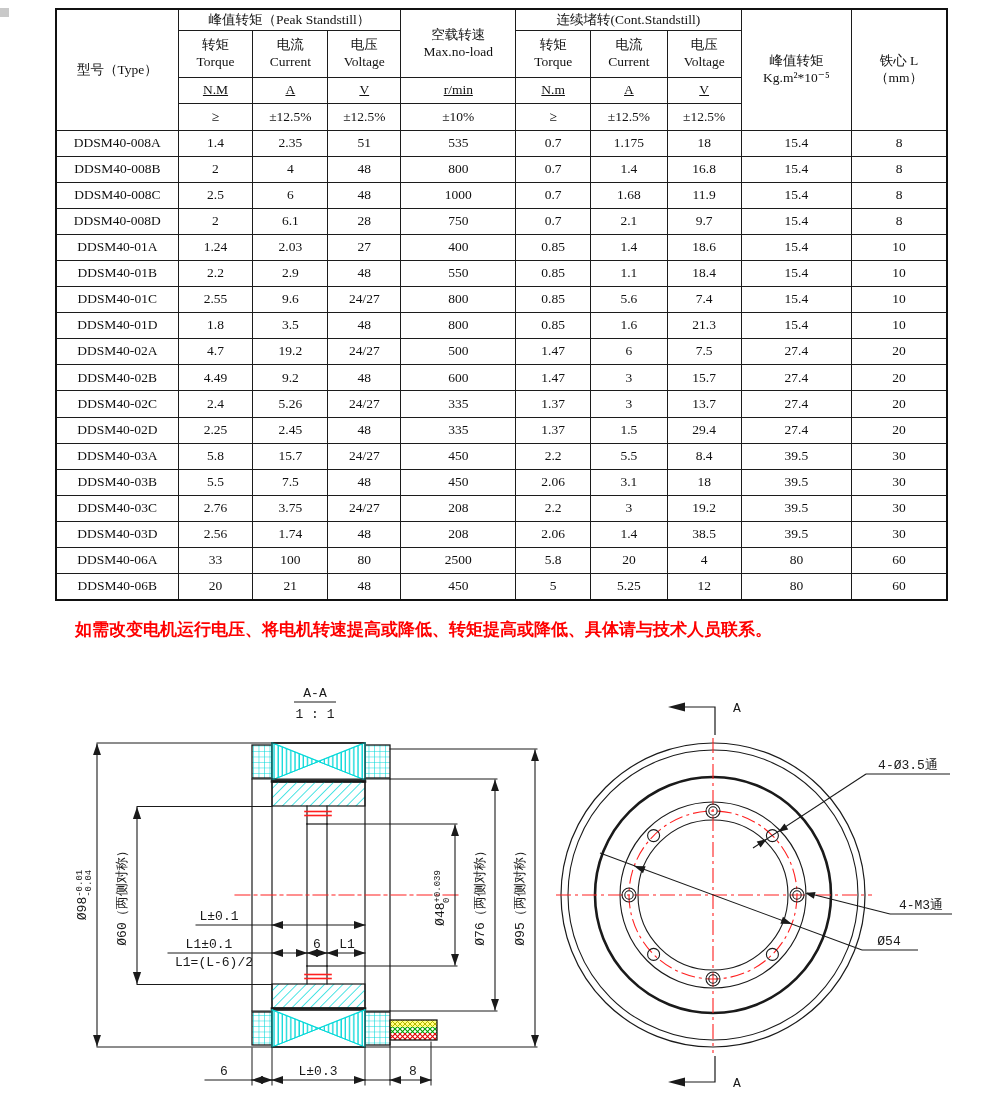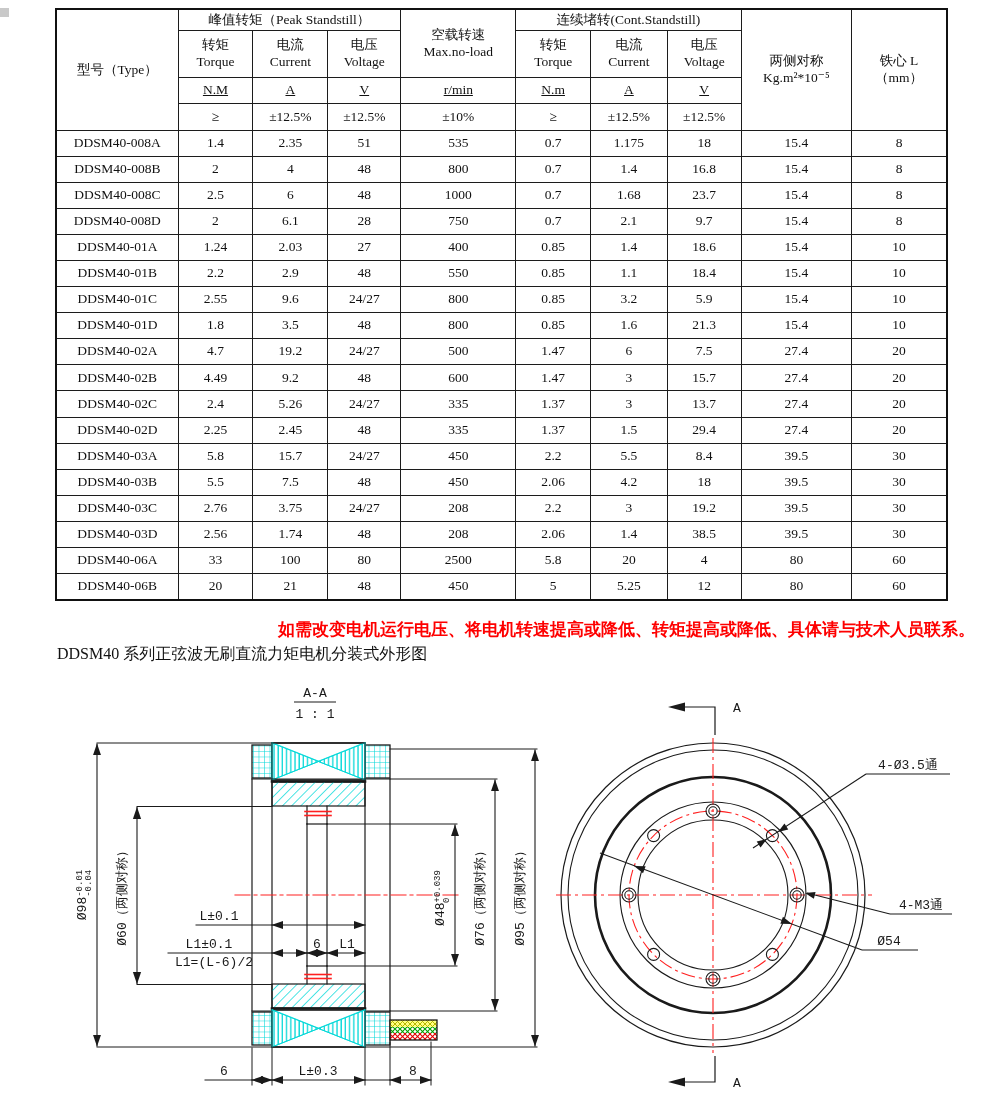--- a/index.html
+++ b/index.html
@@ -9,21 +9,21 @@
   table.spec{position:absolute;left:55px;top:8px;width:893px;border-collapse:collapse;table-layout:fixed;}
   table.spec td,table.spec th{border:1.6px solid #1c1c1c;text-align:center;vertical-align:middle;
     font-size:13.5px;font-weight:normal;padding:0;line-height:1.25;overflow:hidden;}
   table.spec{border:2px solid #111;}
   tr.h1 td{height:20px;}
   tr.h2 td{height:46px;}
   tr.h3 td{height:25px;text-decoration:underline;}
   tr.h4 td{height:26px;}
   tbody.data tr td{height:25.05px;font-size:13.5px;}
   .warn{position:absolute;left:75px;top:618px;width:900px;color:#fe0000;font-weight:bold;
-    font-size:17px;font-family:"Liberation Sans","DejaVu Sans",sans-serif;letter-spacing:0px;text-align:right;}
+    font-size:17px;font-family:"Liberation Sans","DejaVu Sans",sans-serif;letter-spacing:0px;}
   .caption{position:absolute;left:57px;top:644px;font-size:16px;color:#111;}
   svg text{font-family:"Liberation Mono","DejaVu Sans Mono",monospace;fill:#1a1a1a;}
   .dlab{font-size:13px;}
   .tol{font-size:9px;}
 </style>
 </head>
 <body>
 
 <div class="page">
   <div class="corner-mark"></div>
@@ -44,21 +44,21 @@
     <tbody>
       <tr class="h1">
         <td rowspan="4">型号（Type）</td>
         <td colspan="3">峰值转矩（Peak Standstill）</td>
         <td rowspan="2">
           <span>空载转速</span><br>
           <span>Max.no-load</span>
         </td>
         <td colspan="3">连续堵转(Cont.Standstill)</td>
         <td rowspan="4">
-          <span>两侧对称</span><br>
+          <span>峰值转矩</span><br>
           <span>Kg.m²*10⁻⁵</span>
         </td>
         <td rowspan="4">
           <span>铁心 L</span><br>
           <span>（mm）</span>
         </td>
       </tr>
       <tr class="h2">
         <td><span>转矩</span><br><span>Torque</span></td>
         <td><span>电流</span><br><span>Current</span></td>
@@ -115,21 +115,21 @@
         </tr>
 
         <tr>
           <td>DDSM40-008C</td>
           <td>2.5</td>
           <td>6</td>
           <td>48</td>
           <td>1000</td>
           <td>0.7</td>
           <td>1.68</td>
-          <td>23.7</td>
+          <td>11.9</td>
           <td>15.4</td>
           <td>8</td>
         </tr>
 
         <tr>
           <td>DDSM40-008D</td>
           <td>2</td>
           <td>6.1</td>
           <td>28</td>
           <td>750</td>
@@ -166,22 +166,22 @@
           <td>10</td>
         </tr>
 
         <tr>
           <td>DDSM40-01C</td>
           <td>2.55</td>
           <td>9.6</td>
           <td>24/27</td>
           <td>800</td>
           <td>0.85</td>
-          <td>3.2</td>
-          <td>5.9</td>
+          <td>5.6</td>
+          <td>7.4</td>
           <td>15.4</td>
           <td>10</td>
         </tr>
 
         <tr>
           <td>DDSM40-01D</td>
           <td>1.8</td>
           <td>3.5</td>
           <td>48</td>
           <td>800</td>
@@ -257,21 +257,21 @@
           <td>30</td>
         </tr>
 
         <tr>
           <td>DDSM40-03B</td>
           <td>5.5</td>
           <td>7.5</td>
           <td>48</td>
           <td>450</td>
           <td>2.06</td>
-          <td>4.2</td>
+          <td>3.1</td>
           <td>18</td>
           <td>39.5</td>
           <td>30</td>
         </tr>
 
         <tr>
           <td>DDSM40-03C</td>
           <td>2.76</td>
           <td>3.75</td>
           <td>24/27</td>
@@ -318,21 +318,20 @@
           <td>5</td>
           <td>5.25</td>
           <td>12</td>
           <td>80</td>
           <td>60</td>
         </tr>
       </tbody>
   </table>
 
   <div class="warn">如需改变电机运行电压、将电机转速提高或降低、转矩提高或降低、具体请与技术人员联系。</div>
-  <div class="caption">DDSM40 系列正弦波无刷直流力矩电机分装式外形图</div>
 
   <svg style="position:absolute;left:0;top:674px;" width="1000" height="438" viewBox="0 0 1000 438">
     <defs>
       <marker id="arw" viewBox="0 0 10 10" refX="9.5" refY="5" markerWidth="11" markerHeight="11" orient="auto-start-reverse">
         <path d="M0,1.6 L10,5 L0,8.4 z" fill="#1a1a1a"></path>
       </marker>
       <pattern id="pDiag" width="6.5" height="6.5" patternUnits="userSpaceOnUse" patternTransform="rotate(45)">
         <line x1="0" y1="0" x2="0" y2="6.5" stroke="#00d8d8" stroke-width="1.4"></line>
       </pattern>
       <pattern id="pGrid" width="5.5" height="5.5" patternUnits="userSpaceOnUse">

